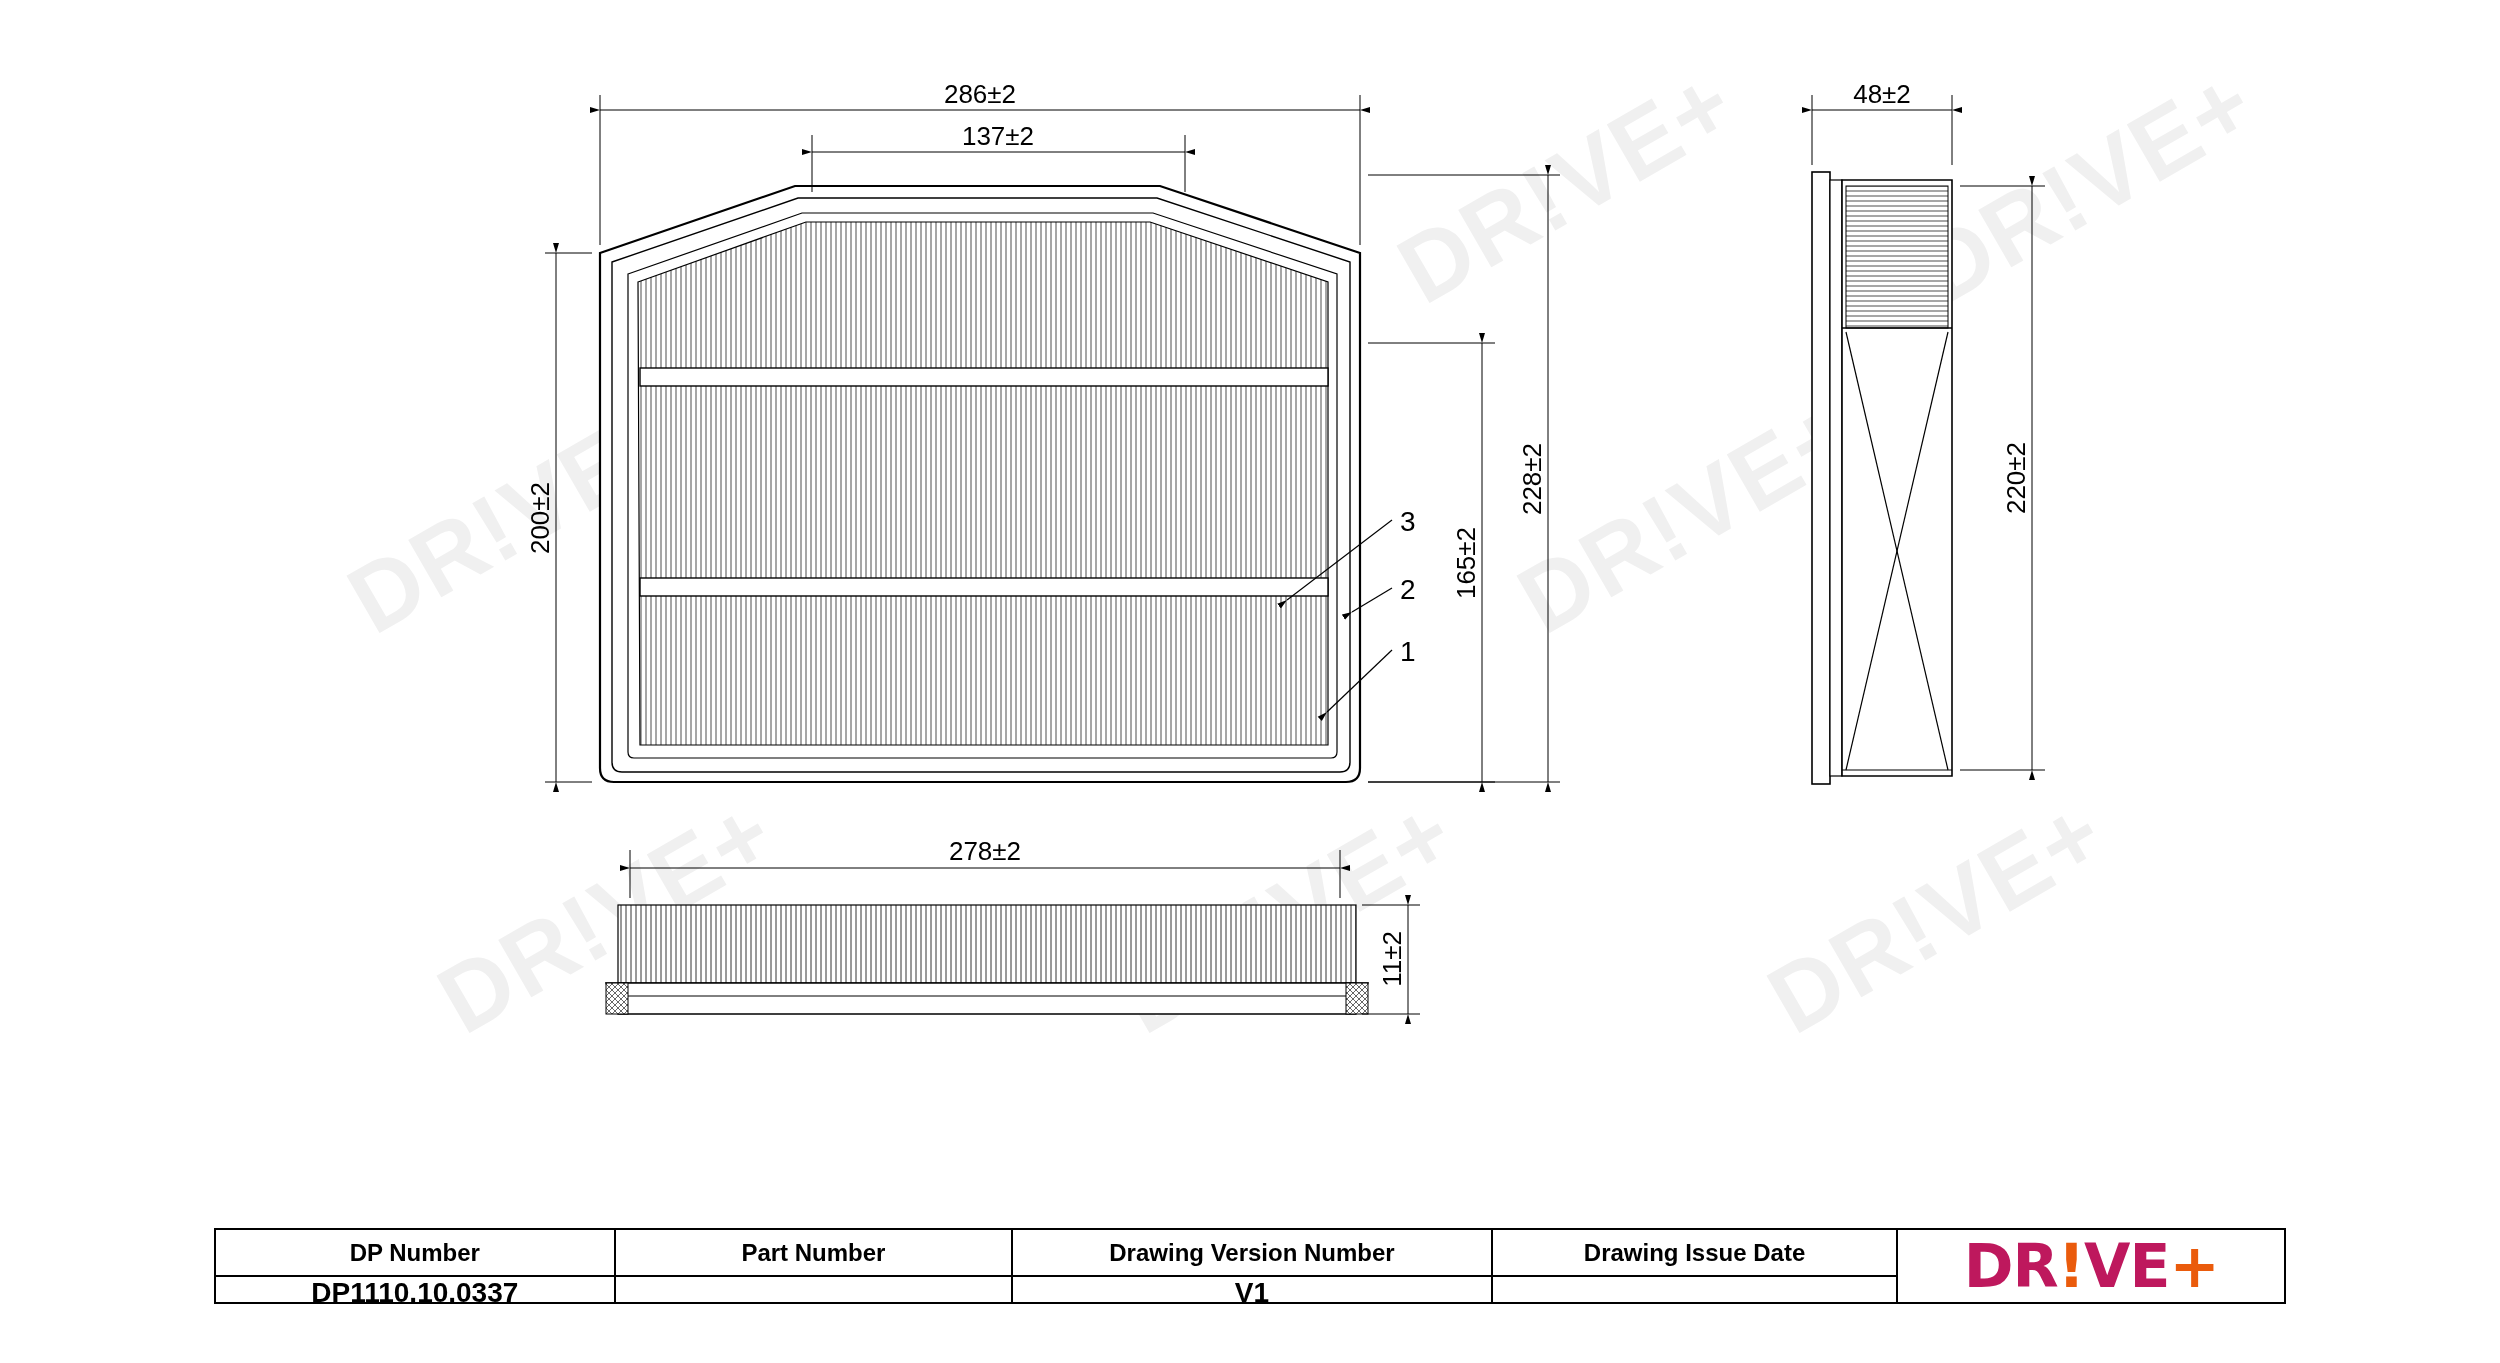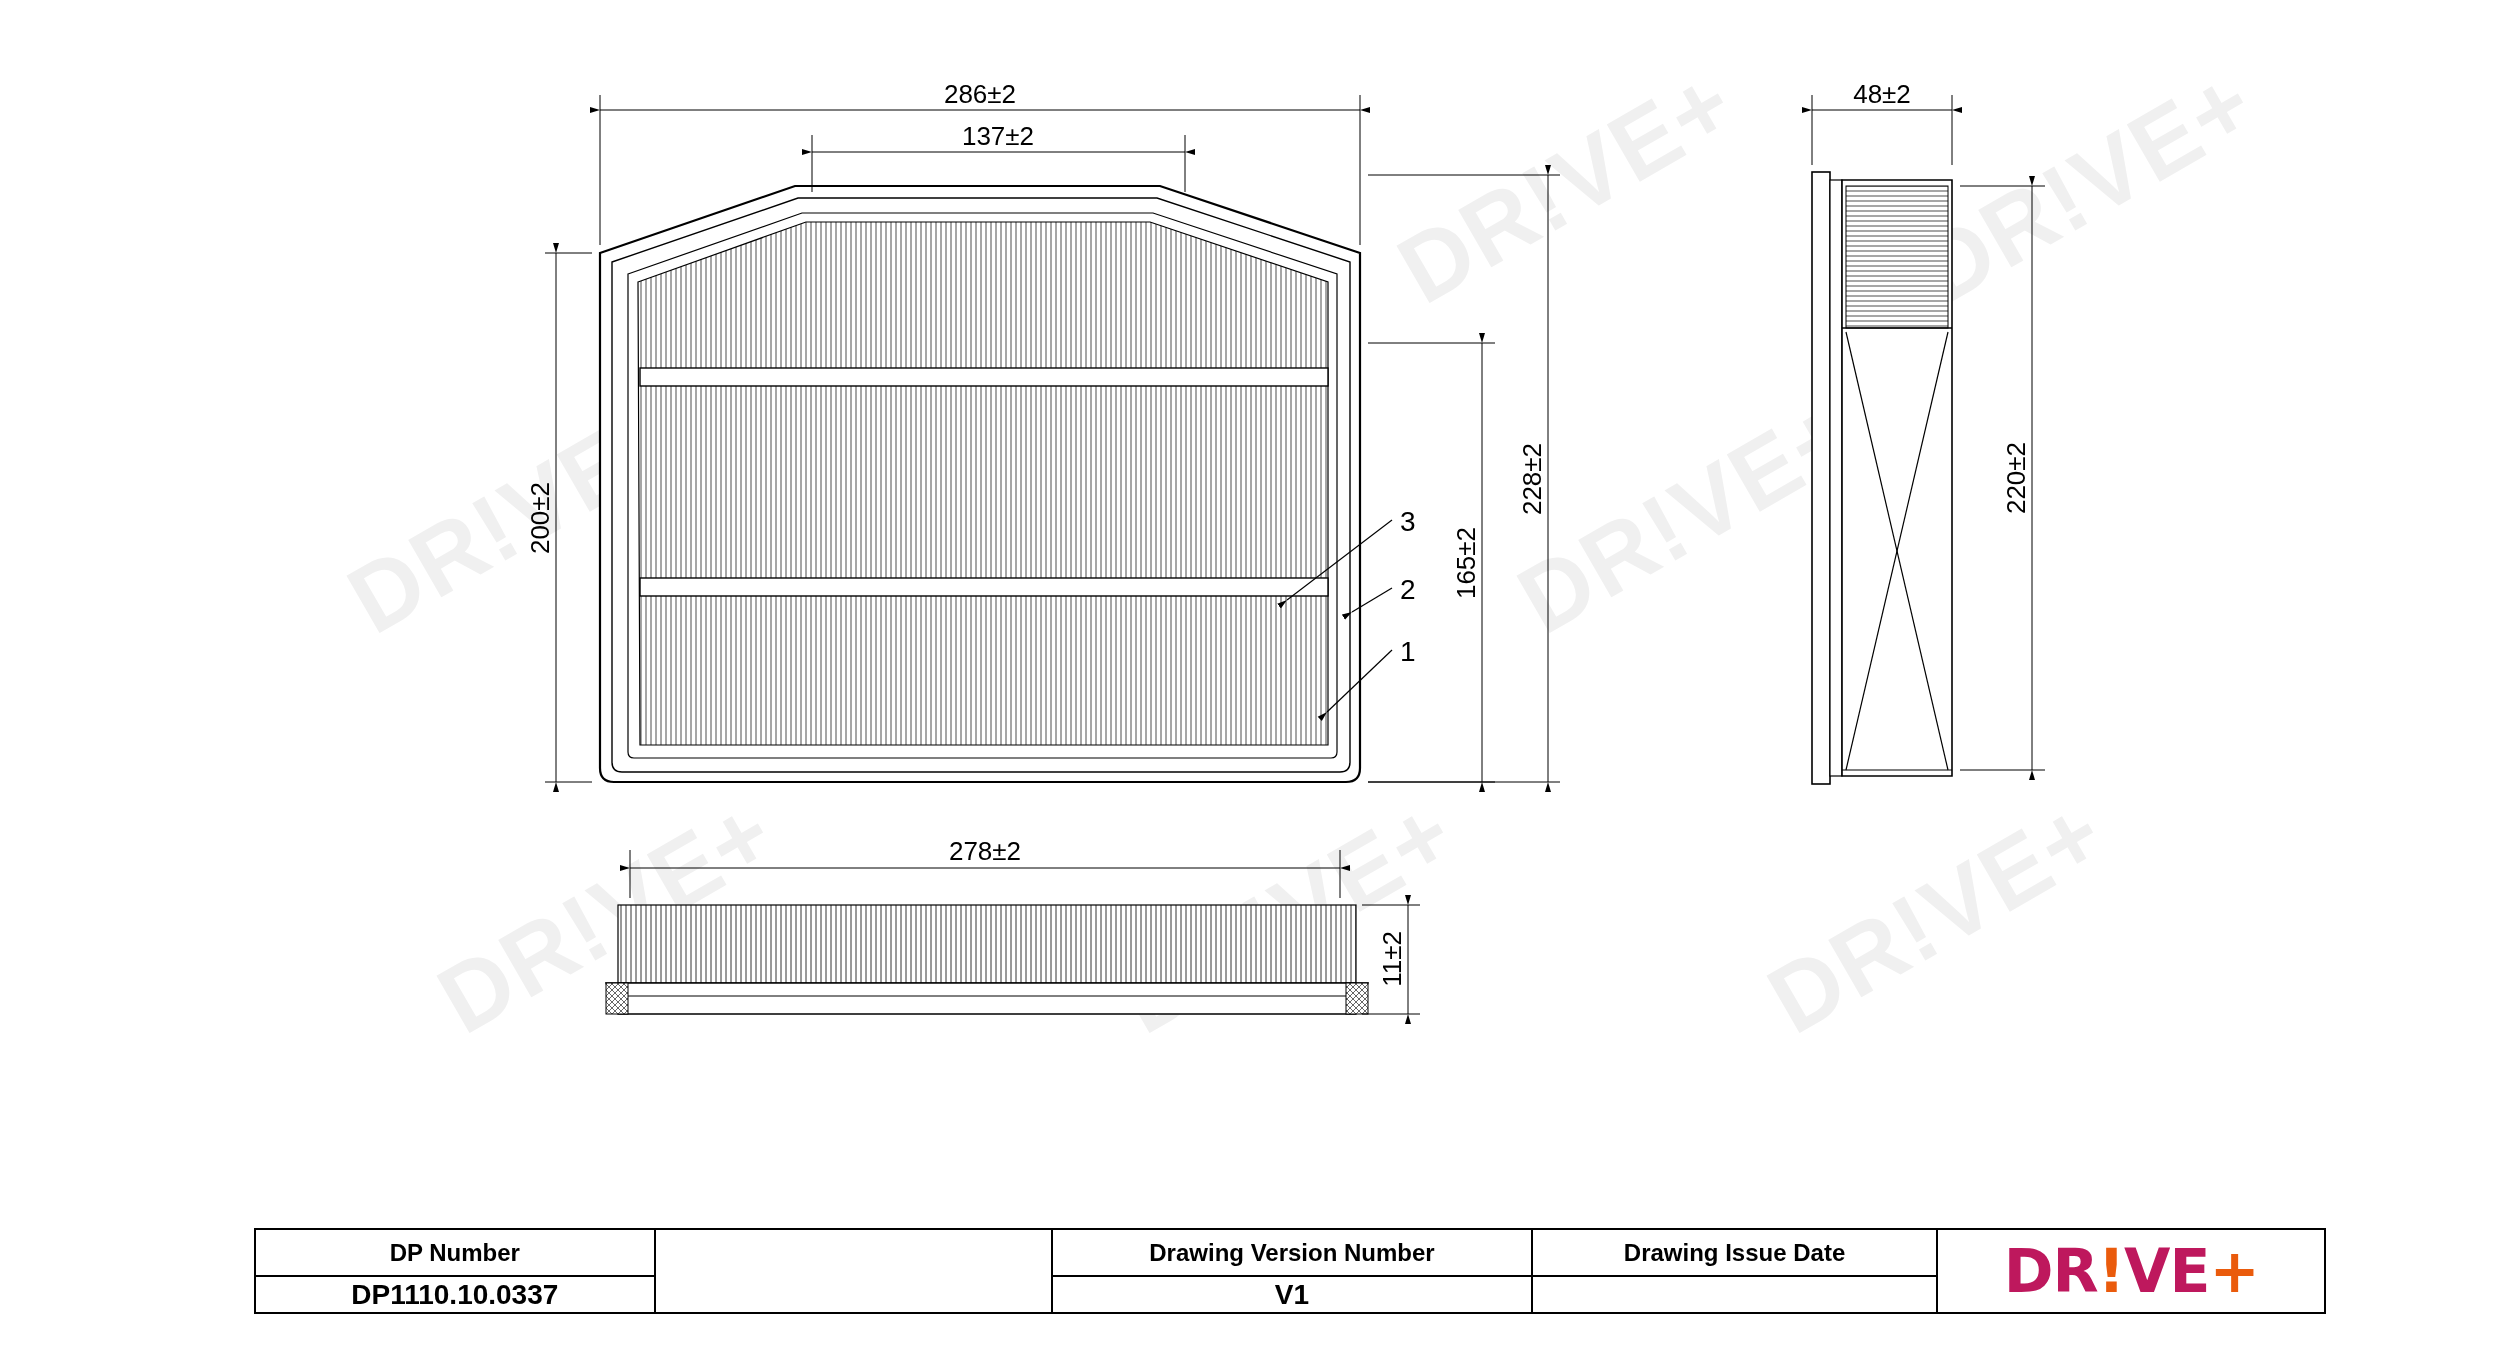--- a/index.html
+++ b/index.html
@@ -38,25 +38,24 @@
     white-space: nowrap;
     user-select: none;
     letter-spacing: 2px;
   }
   
   #title-block {
     position: absolute;
     left: 214px;
     top: 1228px;
     width: 2072px;
-    height: 86px;
+    height: 76px;
     border: 2px solid #000;
     box-sizing: border-box;
     display: flex;
-    margin-left: 40px;
   }
   .tb-col {
     border-right: 2px solid #000;
     box-sizing: border-box;
     display: flex;
     flex-direction: column;
   }
   .tb-col:last-child { border-right: none; }
   .tb-head {
     flex: 0 0 47px;
@@ -298,20 +297,21 @@
       <text x="1400" y="661" font-size="28">1</text>
     </g>
   </svg>
 
   <div id="title-block">
     <div class="tb-col c1">
       <div class="tb-head">DP Number</div>
       <div class="tb-val">DP1110.10.0337</div>
     </div>
     <div class="tb-col c2">
+      <div class="tb-head">Part Number</div>
     </div>
     <div class="tb-col c3">
       <div class="tb-head">Drawing Version Number</div>
       <div class="tb-val">V1</div>
     </div>
     <div class="tb-col c4">
       <div class="tb-head">Drawing Issue Date</div>
     </div>
     <div class="tb-col c5">
       <div class="logo-wrap">

